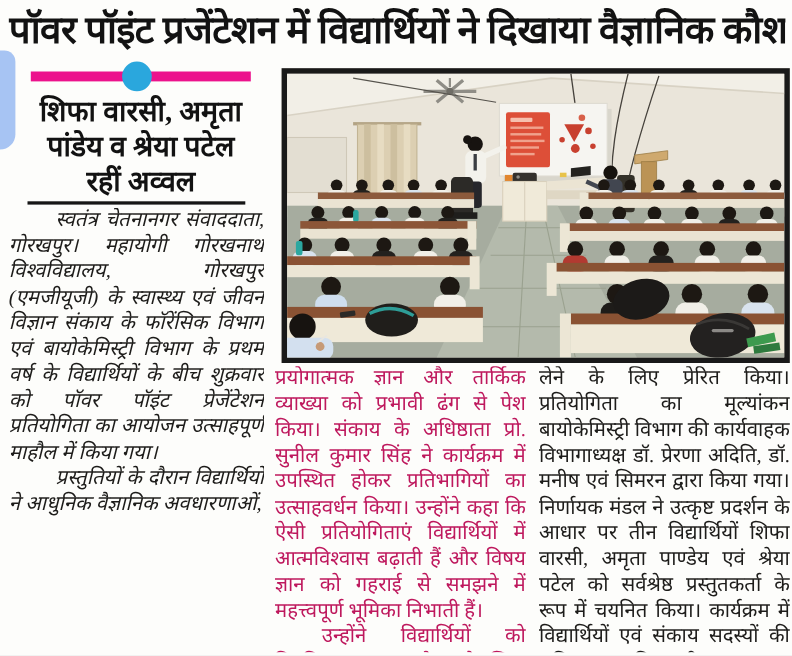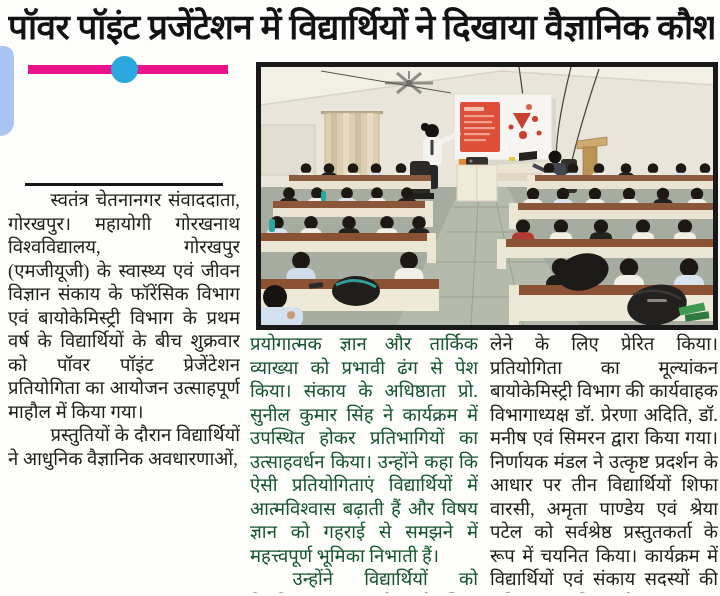--- a/index.html
+++ b/index.html
@@ -37,41 +37,46 @@
     position:absolute;left:25px;top:183px;width:198px;height:3px;
     background:#161616;
   }
   
   .col{
     position:absolute;font-size:18.5px;line-height:23.5px;
     text-align:justify;color:#1d1c1a;
   }
   .col p{margin:0;}
   .col p.indent{text-indent:2.3em;}
-  #col1{left:8px;top:189px;width:232px;height:404px;overflow:hidden;}
+  #col1{left:8px;top:189px;width:232px;height:404px;overflow:hidden;font-style:italic;}
   #col2{left:250px;top:333px;width:228px;height:260px;overflow:hidden;}
   #col3{left:490px;top:333px;width:228px;height:260px;overflow:hidden;}
   
   .photo-frame{
     position:absolute;left:256px;top:62px;width:452px;height:258px;
     border:5px solid #191919;background:#eae5da;
   }
   .photo-frame svg{display:block;}
 </style>
 </head>
 <body>
 
 <div id="page" style="background: rgb(253, 253, 251);">
 
   <div class="headline" style="color: rgb(18, 18, 18);">पॉवर पॉइंट प्रजेंटेशन में विद्यार्थियों ने दिखाया वैज्ञानिक कौशल</div>
 
   <div class="left-tab" style="background: rgb(167, 196, 243);"></div>
   <div class="pink-rule" style="background: rgb(236, 18, 140);"></div>
   <div class="blue-dot" style="background: rgb(42, 167, 221);"></div>
 
+  <div class="subhead">
+    <div>शिफा वारसी, अमृता</div>
+    <div>पांडेय व श्रेया पटेल</div>
+    <div>रहीं अव्वल</div>
+  </div>
   <div class="subhead-divider" style="background: rgb(22, 22, 22);"></div>
 
   <div class="photo-frame" style="border-color: rgb(25, 25, 25);">
     <svg width="452" height="258" viewBox="0 0 452 258">
       <defs>
         <g id="stu">
           <circle cx="0" cy="-3" r="6.2" fill="var(--hair,#1d1813)"></circle>
           <rect x="-10" y="2" width="20" height="13" rx="6" fill="var(--shirt,#f1efe8)"></rect>
         </g>
       </defs>
@@ -273,21 +278,21 @@
         <rect x="424" y="246" width="24" height="7" fill="#2e7a3e" transform="rotate(-8 436 249)"></rect>
       </g>
     </svg>
   </div>
 
   <div id="col1" class="col" style="color: rgb(29, 28, 26);">
     <p class="indent">स्वतंत्र चेतनानगर संवाददाता, गोरखपुर। महायोगी गोरखनाथ विश्वविद्यालय, गोरखपुर (एमजीयूजी) के स्वास्थ्य एवं जीवन विज्ञान संकाय के फॉरेंसिक विभाग एवं बायोकेमिस्ट्री विभाग के प्रथम वर्ष के विद्यार्थियों के बीच शुक्रवार को पॉवर पॉइंट प्रेजेंटेशन प्रतियोगिता का आयोजन उत्साहपूर्ण माहौल में किया गया।</p>
     <p class="indent">प्रस्तुतियों के दौरान विद्यार्थियों ने आधुनिक वैज्ञानिक अवधारणाओं,</p>
   </div>
 
-  <div id="col2" class="col" style="color: #14532d;">
+  <div id="col2" class="col" style="color: #be185d;">
     <p>प्रयोगात्मक ज्ञान और तार्किक व्याख्या को प्रभावी ढंग से पेश किया। संकाय के अधिष्ठाता प्रो. सुनील कुमार सिंह ने कार्यक्रम में उपस्थित होकर प्रतिभागियों का उत्साहवर्धन किया। उन्होंने कहा कि ऐसी प्रतियोगिताएं विद्यार्थियों में आत्मविश्वास बढ़ाती हैं और विषय ज्ञान को गहराई से समझने में महत्त्वपूर्ण भूमिका निभाती हैं।</p>
     <p class="indent">उन्होंने विद्यार्थियों को नियमित रूप से शैक्षणिक प्रतिस्पधाओं में भाग</p>
   </div>
 
   <div id="col3" class="col" style="color: rgb(29, 28, 26);">
     <p>लेने के लिए प्रेरित किया। प्रतियोगिता का मूल्यांकन बायोकेमिस्ट्री विभाग की कार्यवाहक विभागाध्यक्ष डॉ. प्रेरणा अदिति, डॉ. मनीष एवं सिमरन द्वारा किया गया। निर्णायक मंडल ने उत्कृष्ट प्रदर्शन के आधार पर तीन विद्यार्थियों शिफा वारसी, अमृता पाण्डेय एवं श्रेया पटेल को सर्वश्रेष्ठ प्रस्तुतकर्ता के रूप में चयनित किया। कार्यक्रम में विद्यार्थियों एवं संकाय सदस्यों की सक्रिय सहभागिता रही।</p>
   </div>
 
 </div>
 

